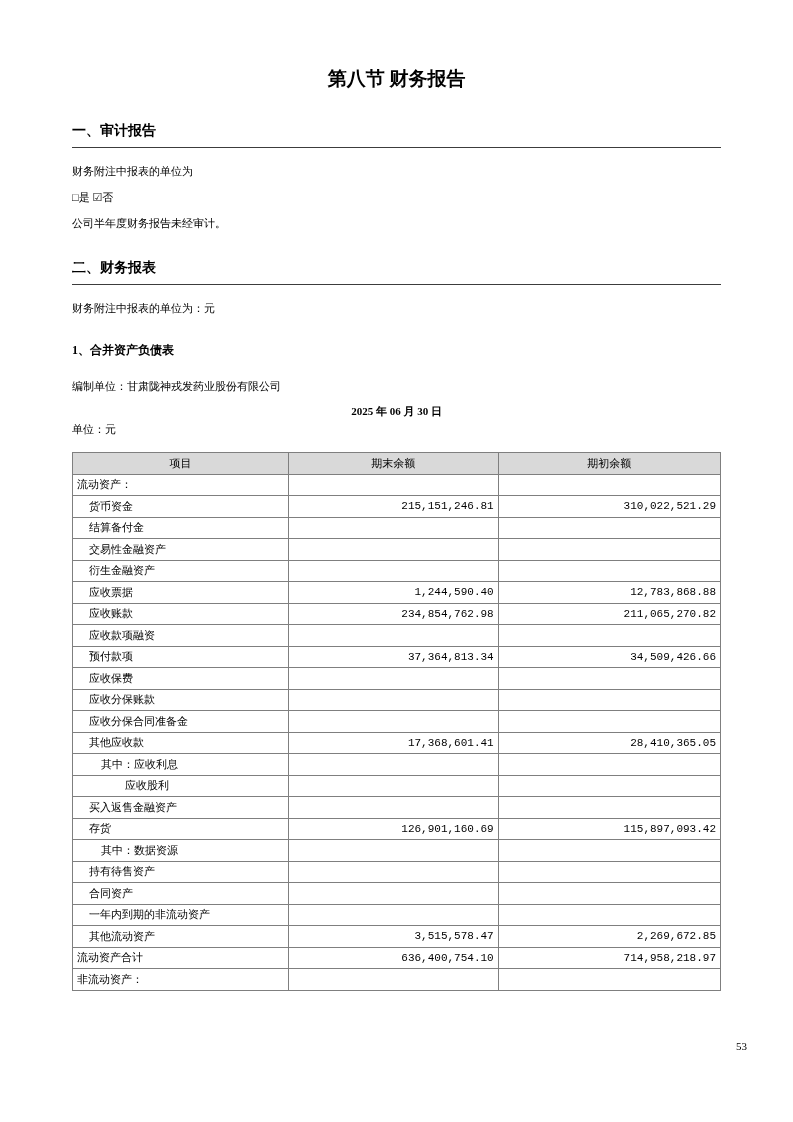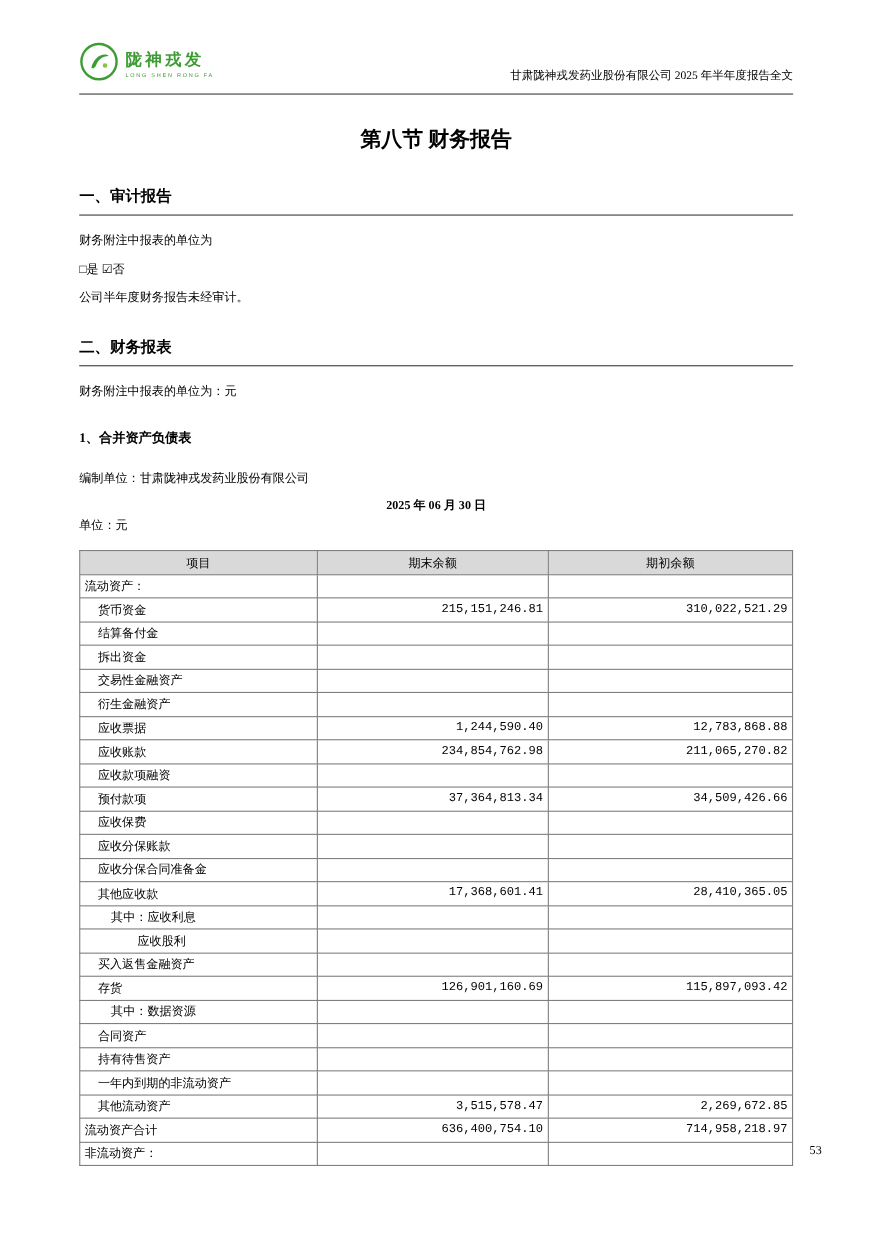--- a/index.html
+++ b/index.html
@@ -43,36 +43,20 @@
   td.item-cell { text-align: left; }
   td.num-cell { text-align: right; padding-right: 28px; font-family: "Liberation Mono", monospace; font-size: 10.5px; }
 
   .page-number { position: absolute; right: 46px; top: 1040px; font-size: 11px; }
 </style>
 </head>
 <body>
 
 <div class="page">
 
-  <header class="page-header">
-    <div class="logo">
-      <span>
-        <svg width="36" height="36" viewBox="0 0 36 36">
-          <circle cx="18" cy="18" r="16" fill="none" stroke="#3f9c35" stroke-width="2.2"></circle>
-          <path d="M11 24 C13 14, 22 9, 27 13 C21 13, 17 17, 15.5 21 C14.5 23.5, 13 24.5, 11 24 Z" fill="#3f9c35"></path>
-          <circle cx="23.5" cy="21.5" r="2.1" fill="#8bc53f"></circle>
-        </svg>
-      </span>
-      <span class="logo-text-block">
-        <span class="logo-cn">陇神戎发</span>
-        <span class="logo-en">LONG SHEN RONG FA</span>
-      </span>
-    </div>
-    <div class="doc-title">甘肃陇神戎发药业股份有限公司 2025 年半年度报告全文</div>
-  </header>
 
   <h1 class="report-title">第八节 财务报告</h1>
 
   <div class="sec-heading">一、审计报告</div>
   <div class="body-line">财务附注中报表的单位为</div>
   <div class="body-line">□是 ☑否</div>
   <div class="body-line">公司半年度财务报告未经审计。</div>
 
   <div class="sec-heading">二、财务报表</div>
   <div class="body-line">财务附注中报表的单位为：元</div>
@@ -104,25 +88,20 @@
           <td class="item-cell" style="padding-left: 16px;">货币资金</td>
           <td class="num-cell">215,151,246.81</td>
           <td class="num-cell">310,022,521.29</td>
         </tr>
         <tr>
           <td class="item-cell" style="padding-left: 16px;">结算备付金</td>
           <td class="num-cell"></td>
           <td class="num-cell"></td>
         </tr>
         <tr>
-          <td class="item-cell" style="padding-left: 16px;">拆出资金</td>
-          <td class="num-cell"></td>
-          <td class="num-cell"></td>
-        </tr>
-        <tr>
           <td class="item-cell" style="padding-left: 16px;">交易性金融资产</td>
           <td class="num-cell"></td>
           <td class="num-cell"></td>
         </tr>
         <tr>
           <td class="item-cell" style="padding-left: 16px;">衍生金融资产</td>
           <td class="num-cell"></td>
           <td class="num-cell"></td>
         </tr>
         <tr>
@@ -184,26 +163,26 @@
           <td class="item-cell" style="padding-left: 16px;">存货</td>
           <td class="num-cell">126,901,160.69</td>
           <td class="num-cell">115,897,093.42</td>
         </tr>
         <tr>
           <td class="item-cell" style="padding-left: 28px;">其中：数据资源</td>
           <td class="num-cell"></td>
           <td class="num-cell"></td>
         </tr>
         <tr>
+          <td class="item-cell" style="padding-left: 16px;">持有待售资产</td>
+          <td class="num-cell"></td>
+          <td class="num-cell"></td>
+        </tr>
+        <tr>
           <td class="item-cell" style="padding-left: 16px;">合同资产</td>
-          <td class="num-cell"></td>
-          <td class="num-cell"></td>
-        </tr>
-        <tr>
-          <td class="item-cell" style="padding-left: 16px;">持有待售资产</td>
           <td class="num-cell"></td>
           <td class="num-cell"></td>
         </tr>
         <tr>
           <td class="item-cell" style="padding-left: 16px;">一年内到期的非流动资产</td>
           <td class="num-cell"></td>
           <td class="num-cell"></td>
         </tr>
         <tr>
           <td class="item-cell" style="padding-left: 16px;">其他流动资产</td>

